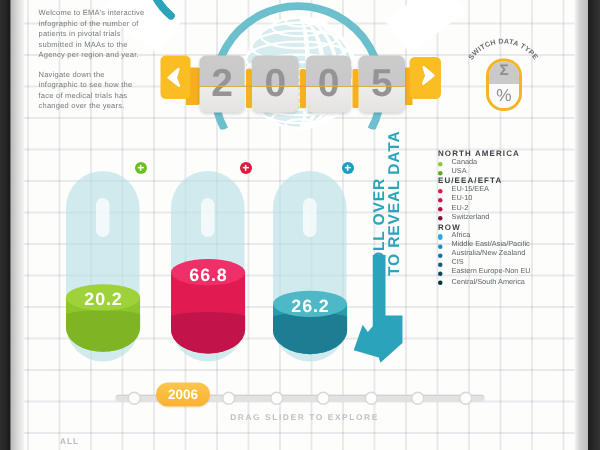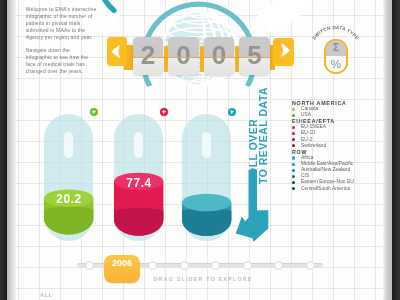--- a/index.html
+++ b/index.html
@@ -72,21 +72,21 @@
   .ltitle{font-size:5.3px;font-weight:bold;letter-spacing:.75px;color:#3c3f41;}
   .litem{position:relative;padding-left:9px;height:6.15px;line-height:6.15px;color:#5e6366;}
   .ldot{position:absolute;left:0px;top:1.65px;width:3.1px;height:3.1px;border-radius:50%;}
 
   
   #slider{position:absolute;left:0;top:0;width:400px;height:300px;}
   #track{position:absolute;left:77px;top:263.3px;width:246px;height:4.4px;border-radius:3px;
          background:#e2e2e2;box-shadow:inset 0 1px 0 rgba(0,0,0,.07);}
   .handle{position:absolute;width:9.4px;height:9.4px;border-radius:50%;background:#fdfdfd;
           border:1.7px solid #d8d8d8;box-sizing:border-box;top:260.8px;}
-  #yearpill{position:absolute;left:104px;top:255px;width:36px;height:28px;border-radius:8px;
+  #yearpill{position:absolute;left:104px;top:255px;width:36px;height:16px;border-radius:8px;
             background:linear-gradient(to bottom,#fcc64a 0%,#f9b233 100%);
             box-shadow:0 1px 1px rgba(0,0,0,.08);}
   #yearpill span{display:block;text-align:center;line-height:16px;font-size:9px;font-weight:bold;color:#fff;}
   #draghint{position:absolute;left:153px;top:276px;width:100px;text-align:center;font-size:5.6px;
             font-weight:bold;letter-spacing:1.05px;color:#bfc2c4;}
   #bottomcut{position:absolute;left:40px;top:292px;font-size:5.5px;font-weight:bold;color:#b8babc;letter-spacing:.7px;}
 </style>
 </head>
 <body>
 
@@ -220,38 +220,39 @@
               <clipPath id="bodyclip1">
                 <path d="M0 67.44999999999999 L0 105.69999999999999 A 24.7 16 0 0 0 49.4 105.69999999999999 L49.4 67.44999999999999 Z"></path>
               </clipPath>
             </defs>
             <g clip-path="url(#bodyclip1)">
               <rect x="-2" y="67.44999999999999" width="53.4" height="56.25" fill="#e11b51"></rect>
               <path d="M-2 98.19999999999999 A 26.7 4.2 0 0 1 51.4 98.19999999999999 L51.4 124.69999999999999 L-2 124.69999999999999 Z" fill="#c2134a"></path>
             </g>
             <ellipse cx="24.7" cy="67.44999999999999" rx="24.7" ry="8.75" fill="#ef2f67"></ellipse>
           </svg>
-          <div class="fillval" style="top:63.04999999999999px;font-size:11.9px;line-height:13.5px;letter-spacing:0.62px;text-indent:0.62px">77.4</div>
+          <div class="fillval" style="top:63.04999999999999px;font-size:11.9px;line-height:13.5px;letter-spacing:0.62px;text-indent:0.62px">66.8</div>
         </div>
         <div class="badge" style="left:159.6px;top:107.9px;width:8.2px;height:8.2px;background:#e0173f"></div>
         <div class="capsule" style="left:182px;top:113.5px;width:49.4px;height:127.30000000000001px">
           <div class="tube" style="width:49.4px;height:127.30000000000001px"></div>
           <div class="shine" style="left:20.4px;top:18.5px;width:8.6px;height:25.5px"></div>
           <svg class="fillsvg" width="49.4" height="127.30000000000001" viewBox="0 0 49.4 127.30000000000001" style="position:absolute;left:0;top:0;overflow:visible">
             <defs>
               <clipPath id="bodyclip2">
                 <path d="M0 88.55000000000001 L0 106.1 A 24.7 16 0 0 0 49.4 106.1 L49.4 88.55000000000001 Z"></path>
               </clipPath>
             </defs>
             <g clip-path="url(#bodyclip2)">
               <rect x="-2" y="88.55000000000001" width="53.4" height="35.54999999999998" fill="#2a99ac"></rect>
               <path d="M-2 98.6 A 26.7 4.2 0 0 1 51.4 98.6 L51.4 125.1 L-2 125.1 Z" fill="#1d7d92"></path>
             </g>
             <ellipse cx="24.7" cy="88.55000000000001" rx="24.7" ry="8.75" fill="#4fb8c6"></ellipse>
           </svg>
+          <div class="fillval" style="top:84.15px;font-size:11.9px;line-height:13.5px;letter-spacing:0.62px;text-indent:0.62px">26.2</div>
         </div>
         <div class="badge" style="left:227.9px;top:107.9px;width:8.2px;height:8.2px;background:#16a0bd"></div>
       </div>
 
     <div id="callout">
       <svg width="46" height="80" viewBox="0 0 46 80" style="position:absolute;left:-4px;top:66px">
         <path d="M16.5 0 L25 0 L25 40.3 L36.3 40.3 L36.3 58.6 L21.6 71.8 L20.5 68.3 L3.8 63.5 L9.8 46.5 L13.2 51.3 L16.5 47.5 Z" fill="#2ba3bb"></path>
       </svg>
       <div class="vtext" style="left:12.5px;top:80px;font-size:10.4px;">ROLL OVER</div>
       <div class="vtext" style="left:23px;top:80px;font-size:10.4px;">TO REVEAL DATA</div>

